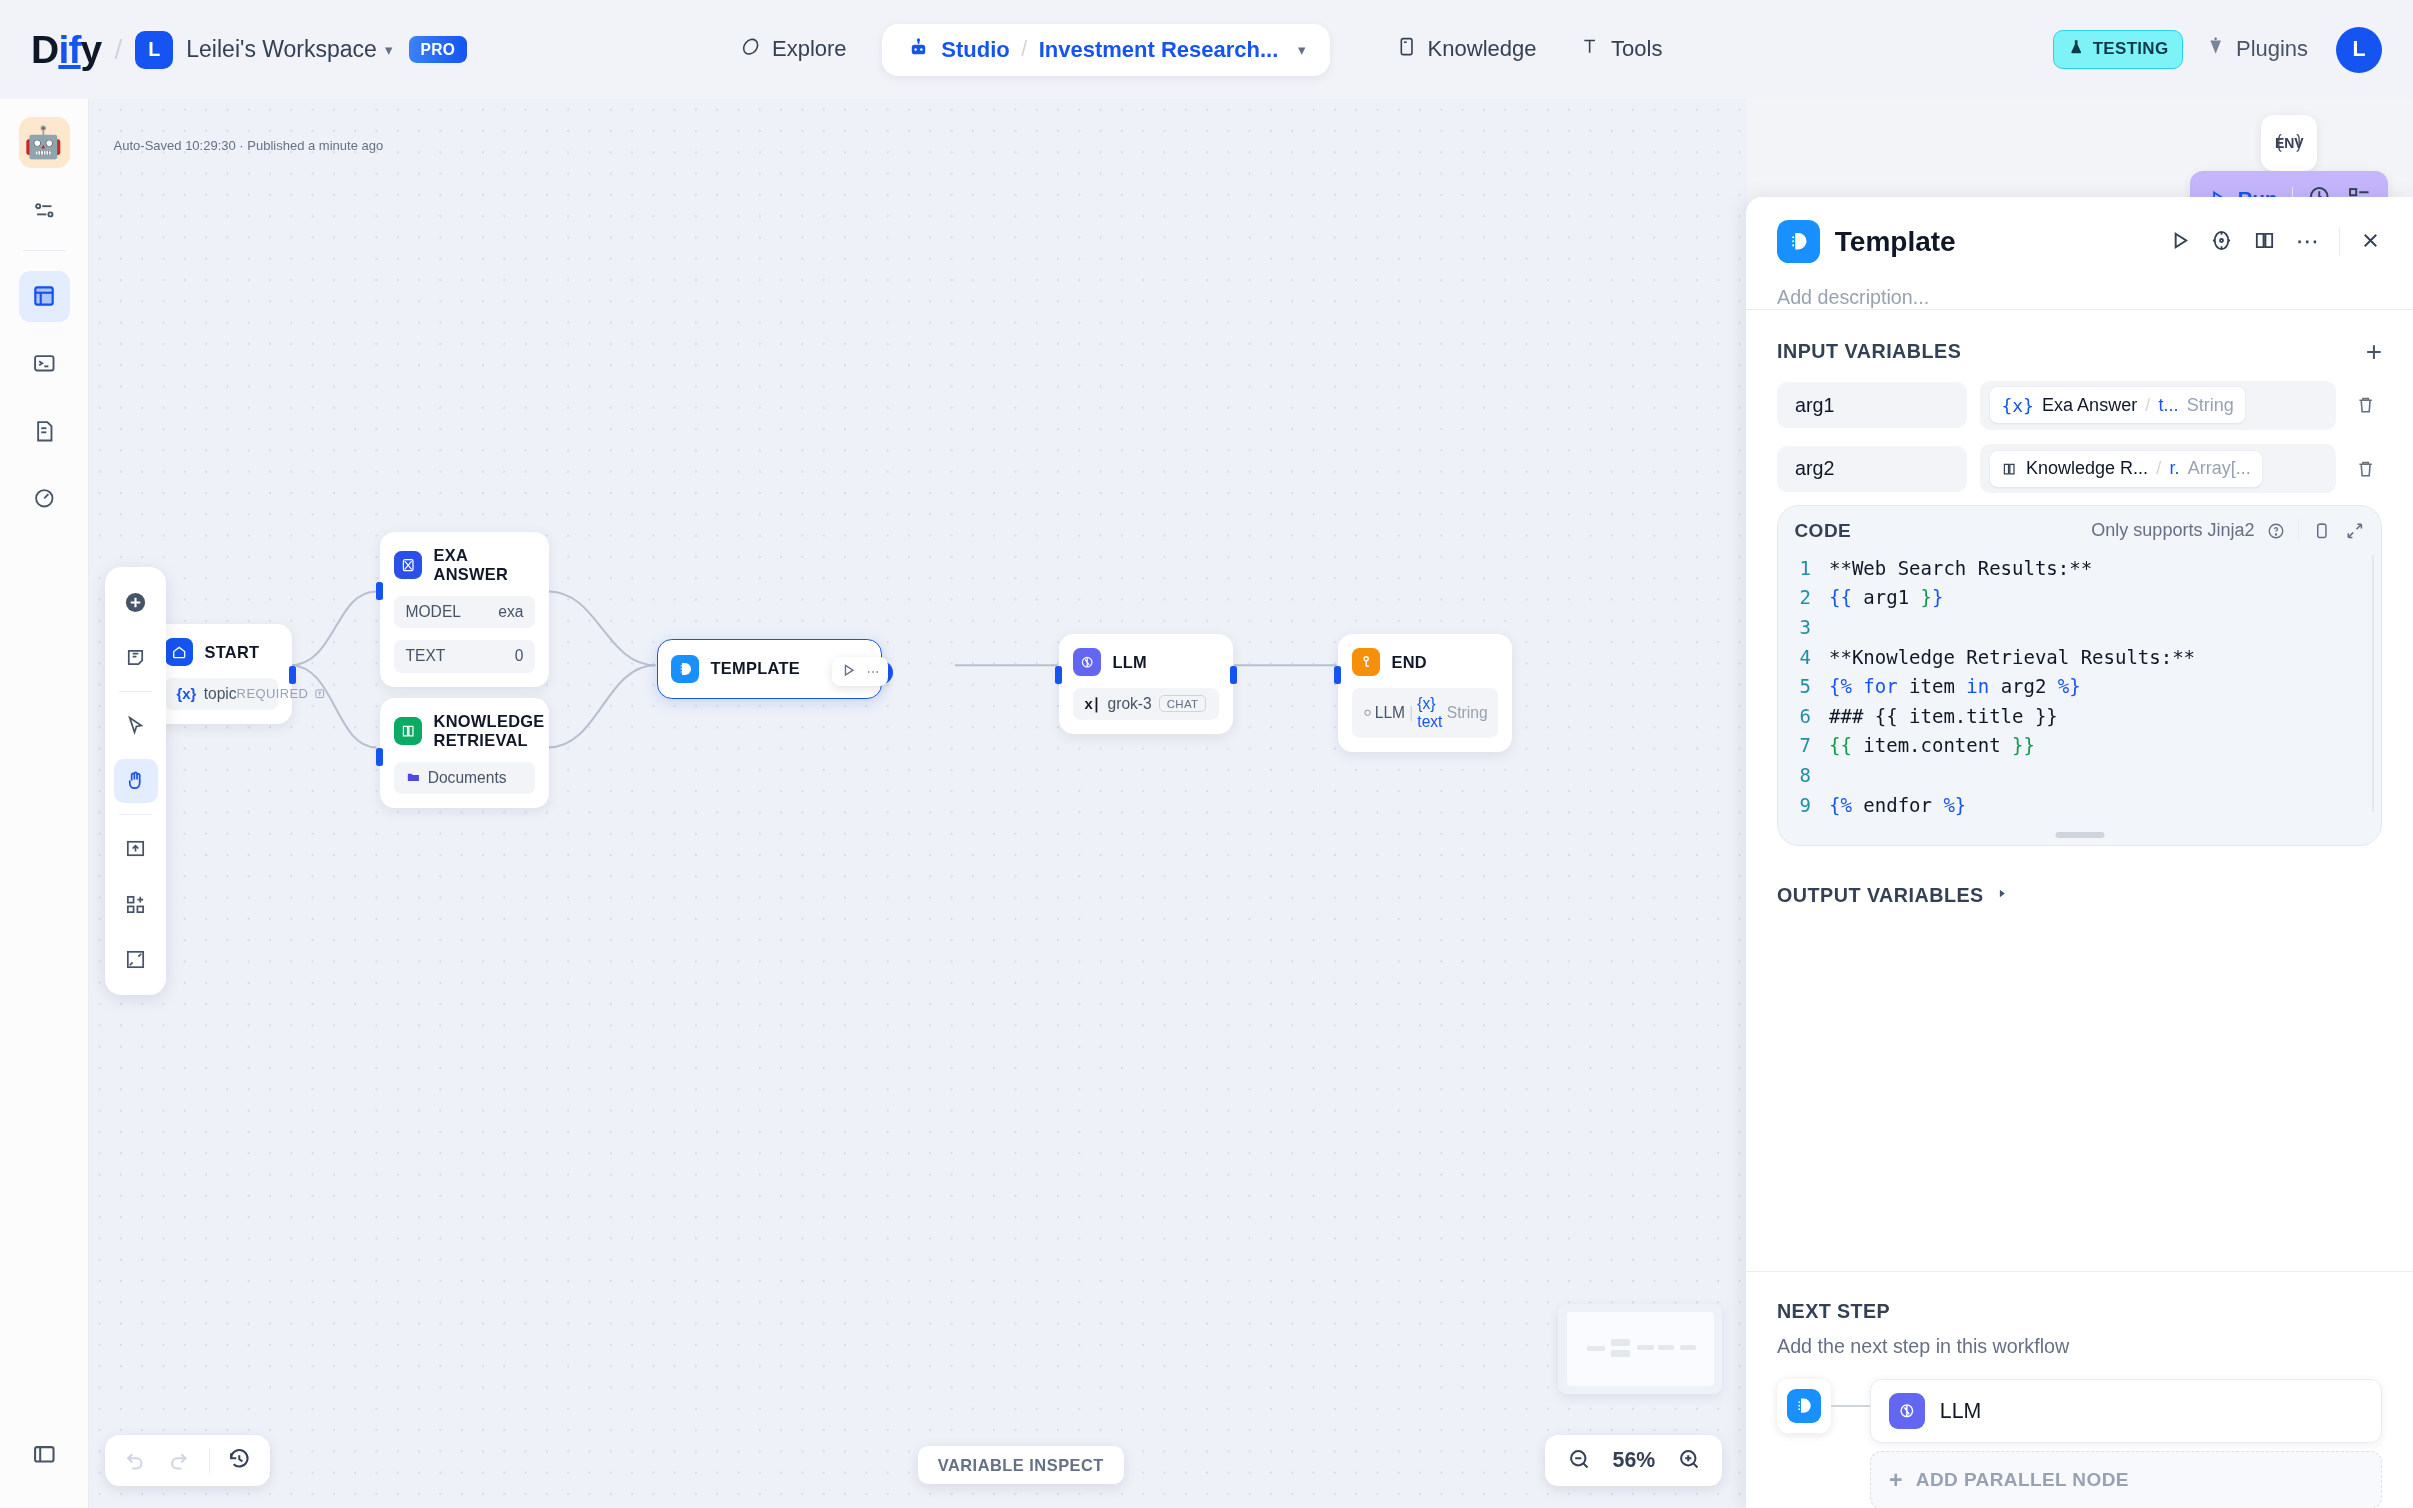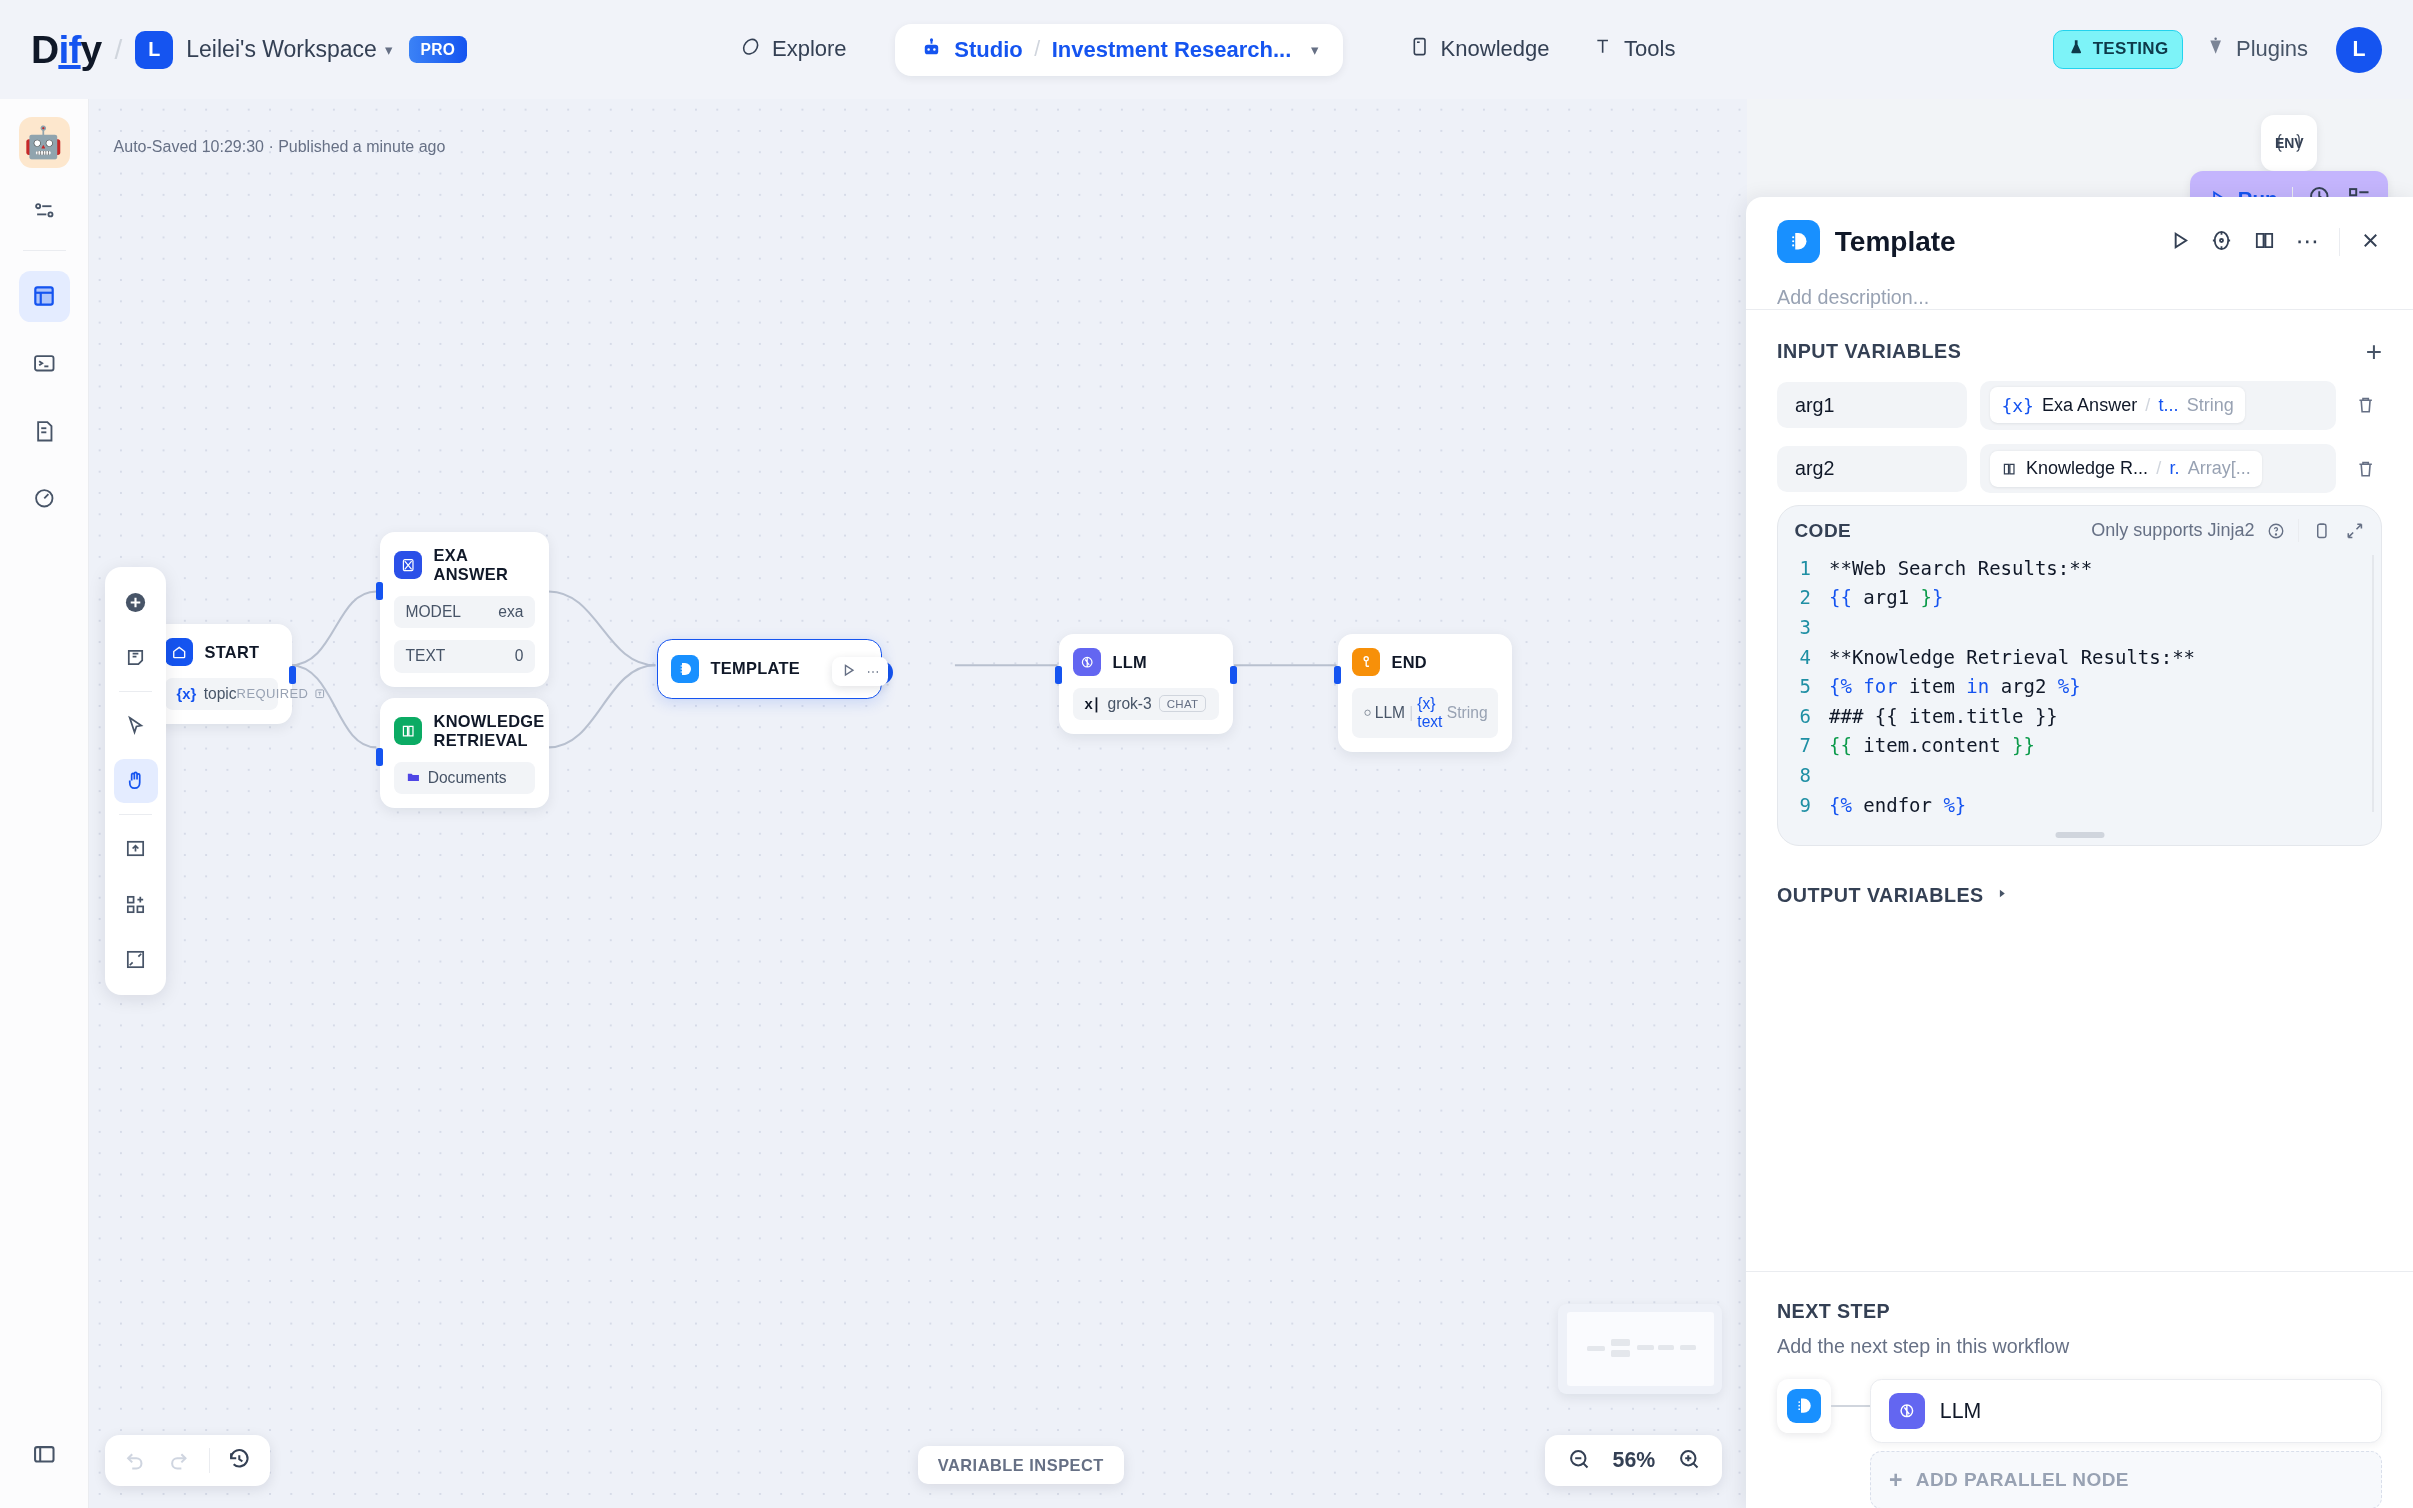--- a/index.html
+++ b/index.html
@@ -39,21 +39,21 @@
     position: absolute; left: 722px; top: 0; height: 99px;
     display: flex; align-items: center; gap: 6.6px;
   }
   .nav-item {
     display: flex; align-items: center; gap: 10.7px;
     font-size: 22px; color: #344054; padding: 11.5px 18px; border-radius: 11.5px;
   }
   .studio-pill {
     display: flex; align-items: center; gap: 11.5px;
     background: #ffffff; border-radius: 16.4px; padding: 13px 24.6px;
-    box-shadow: 0 2.5px 8.2px rgba(16,24,40,.07); margin-left: 24px;
+    box-shadow: 0 2.5px 8.2px rgba(16,24,40,.07); margin-left: 11px;
   }
   .studio-label { color: #1554f0; font-size: 22px; font-weight: 600; }
   .pill-sep { color: #d0d5dd; font-size: 21.3px; font-weight: 300; }
   .app-name { color: #1554f0; font-size: 22px; font-weight: 700; }
   .nav-right {
     position: absolute; right: 31px; top: 0; height: 99px;
     display: flex; align-items: center; gap: 21.3px;
   }
   .testing-badge {
     display: flex; align-items: center; gap: 8.2px;
@@ -89,21 +89,21 @@
   .canvas {
     position: absolute; left: 89px; top: 99px;
     width: 1658px; height: 1410px;
     background-color: #eef1f8;
     background-image: radial-gradient(#d6dbe8 1.3px, transparent 1.3px);
     background-size: 21.3px 21.3px;
     overflow: hidden;
   }
   .autosave {
     position: absolute; left: 24.6px; top: 39px;
-    font-size: 16px; color: #667085;
+    font-size: 13px; color: #667085;
   }
 
   
   .dock {
     position: absolute; left: 16.4px; top: 468px; width: 61px;
     background: #fff; border-radius: 16.4px; box-shadow: 0 4.1px 18px rgba(16,24,40,.10);
     padding: 13px 0; display: flex; flex-direction: column; align-items: center; gap: 11.5px;
   }
   .dock-btn {
     width: 44px; height: 44px; border-radius: 9.9px;

